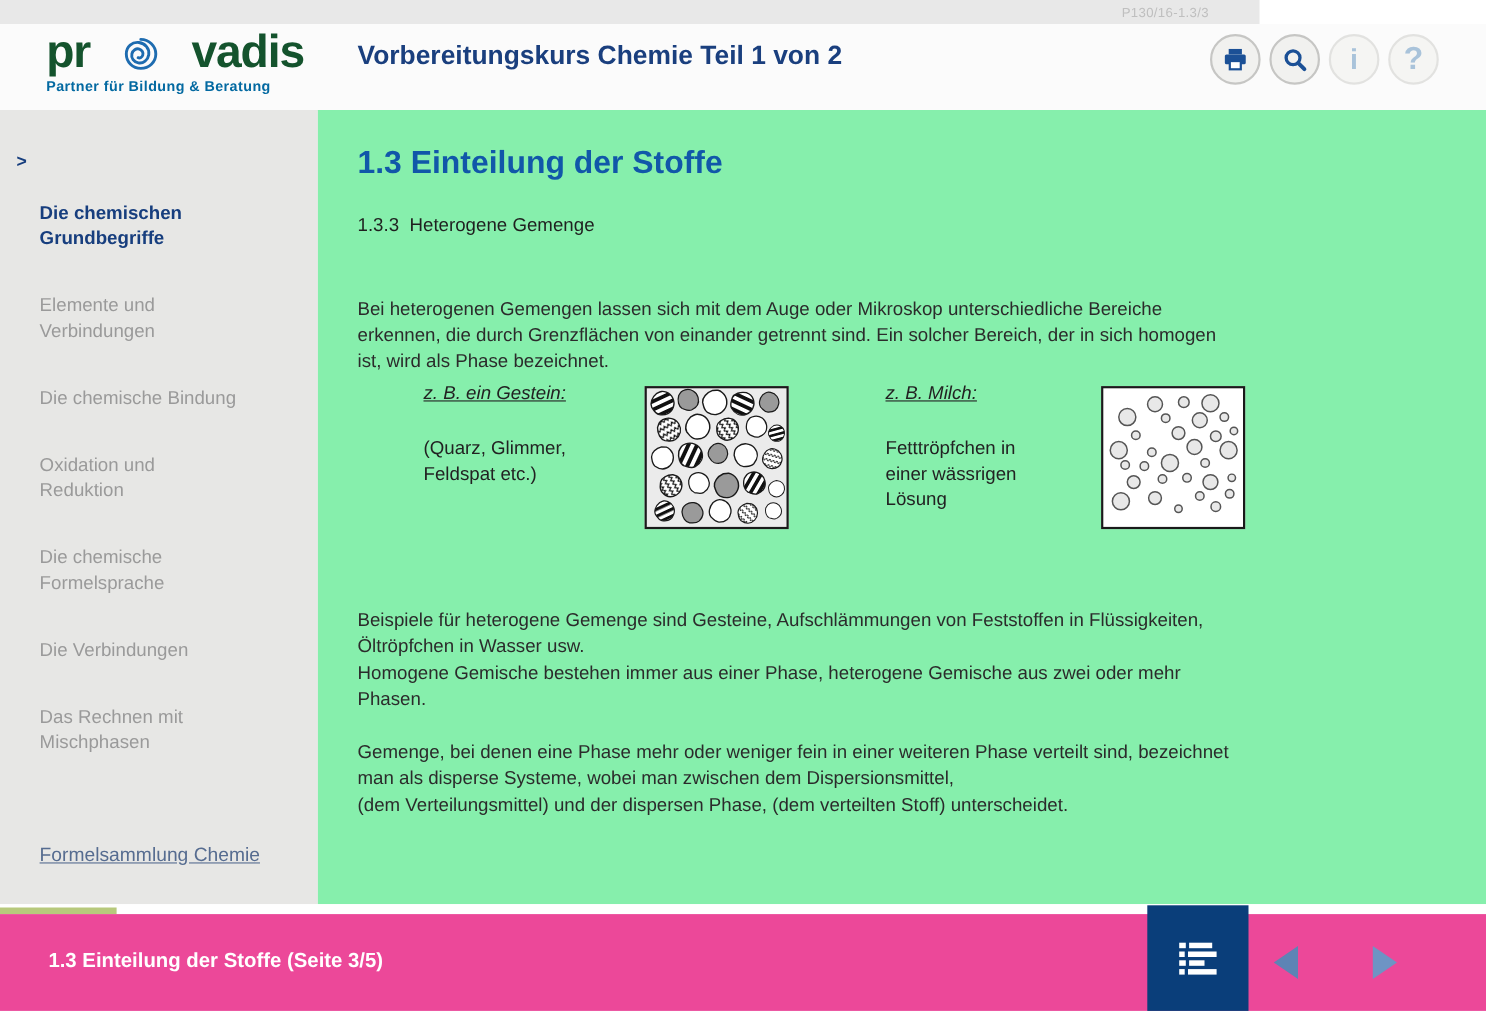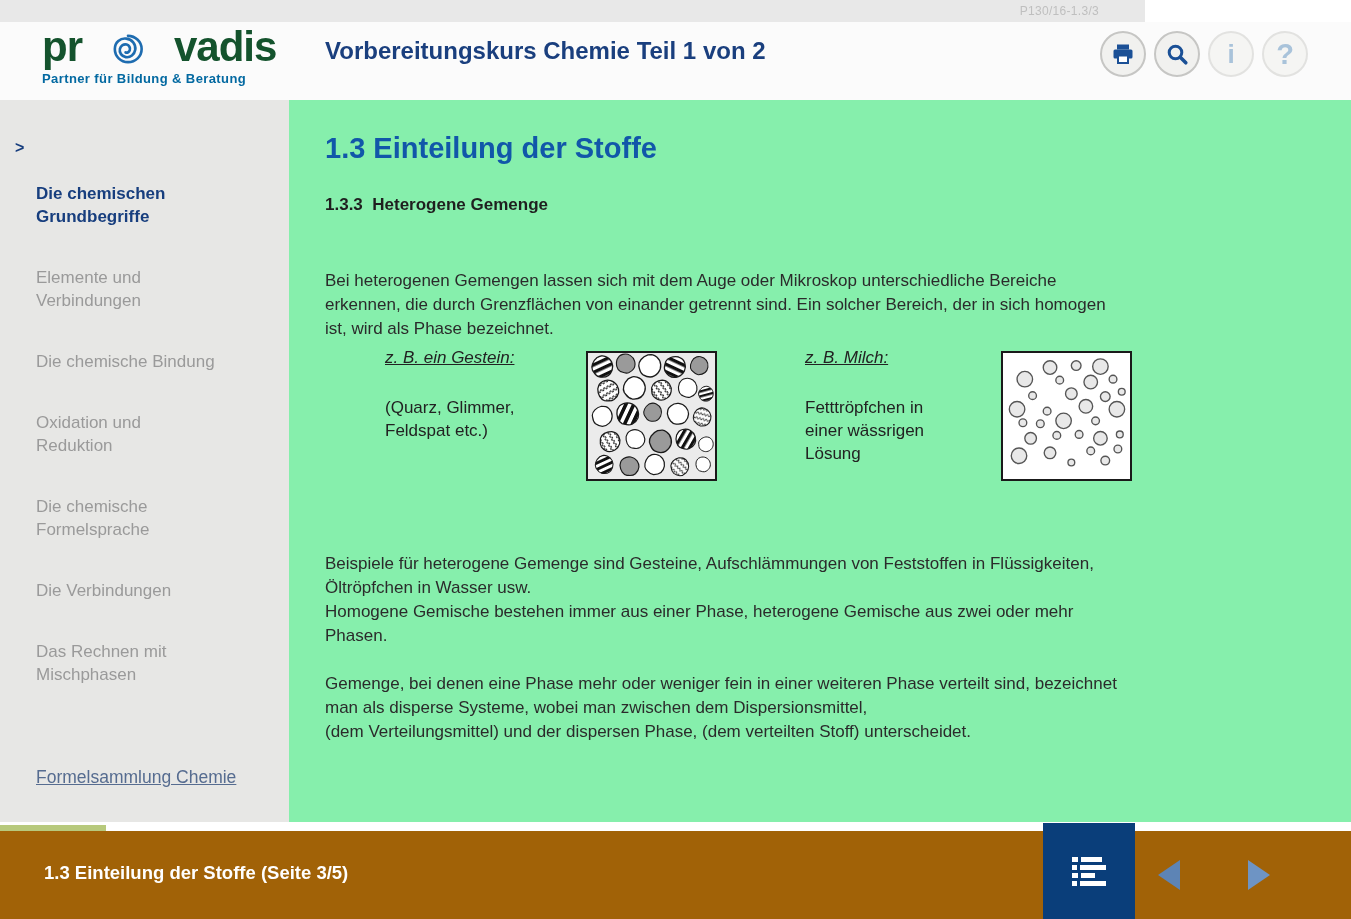--- a/index.html
+++ b/index.html
@@ -25,39 +25,39 @@
   .glyph-dim{color:#a9c3da;font-weight:700;font-size:26px;line-height:1;}
   
   .sidebar{position:absolute;left:0;top:100px;width:289px;height:722px;background:#e7e7e5;box-sizing:border-box;padding-top:36px;}
   .nav-item{position:relative;margin:0 0 15px 0;padding-left:36px;font-size:17px;line-height:23px;color:#9a9a9a;cursor:pointer;white-space:pre-line;max-width:230px;}
   .nav-item.active{color:#173e7e;font-weight:700;}
   .nav-chevron{position:absolute;left:15px;top:0;font-weight:700;color:#173e7e;font-size:16px;}
   .sidebar-link{position:absolute;left:36px;bottom:34px;font-size:17.5px;color:#566c90;text-decoration:underline;cursor:pointer;}
   
   .content{position:absolute;left:289px;top:100px;width:1062px;height:722px;background:#86efac;}
   .page-title{position:absolute;left:36px;top:32px;font-size:29px;font-weight:700;color:#1157a9;}
-  .section-subtitle{position:absolute;left:36px;top:95px;font-size:17px;font-weight:700;color:#1f1f1f;white-space:pre-wrap;}
+  .section-subtitle{position:absolute;left:36px;top:95px;font-size:17px;font-weight:400;color:#1f1f1f;white-space:pre-wrap;}
   .para{position:absolute;left:36px;width:960px;font-size:17px;line-height:24px;color:#2b2b2b;white-space:pre-line;}
   .p1{top:142px;margin-top:27px;}
   .p2{top:452px;}
   .p3{top:572px;}
   .ex-heading{position:absolute;font-size:17px;font-style:italic;text-decoration:underline;color:#222;}
   .ex-caption{position:absolute;font-size:17px;line-height:23px;color:#222;white-space:pre-line;}
   .ex1-h{left:96px;top:248px;}
   .ex1-c{left:96px;top:296px;}
   .ex2-h{left:516px;top:248px;}
   .ex2-c{left:516px;top:296px;}
   .figure{position:absolute;width:127px;height:126px;border:2px solid #1a1a1a;background:#fff;}
   .fig1{left:297px;top:251px;background:#ebebeb;}
   .fig2{left:712px;top:251px;}
   
   .progress-row{position:absolute;left:0;top:822px;width:1351px;height:9px;background:#ffffff;}
   .progress-fill{position:absolute;left:0;bottom:0;width:106px;height:6px;background:#b7c97c;}
   
-  .footer{position:absolute;left:0;top:831px;width:1351px;height:88px;background:#a16207;}
+  .footer{position:absolute;left:0;top:831px;width:1351px;height:88px;background:#ec4899;}
   .footer-status{position:absolute;left:44px;top:31px;font-size:18.5px;font-weight:700;color:#ffffff;}
   .menu-btn{position:absolute;left:1043px;top:-8px;width:92px;height:96px;background:#0a3e7a;display:flex;align-items:center;justify-content:center;cursor:pointer;}
   .toc-icon{width:34px;}
   .toc-row{display:flex;align-items:center;margin-bottom:3px;height:5px;}
   .toc-row:last-child{margin-bottom:0;}
   .toc-sq{width:6px;height:5px;background:#fff;margin-right:3px;}
   .toc-bar{height:5px;background:#fff;}
   .nav-arrow{position:absolute;top:29px;width:0;height:0;border-top:15px solid transparent;border-bottom:15px solid transparent;cursor:pointer;}
   .arrow-prev{left:1158px;border-right:22px solid #5d84b5;}
   .arrow-next{left:1248px;border-left:22px solid #6e94c4;}

